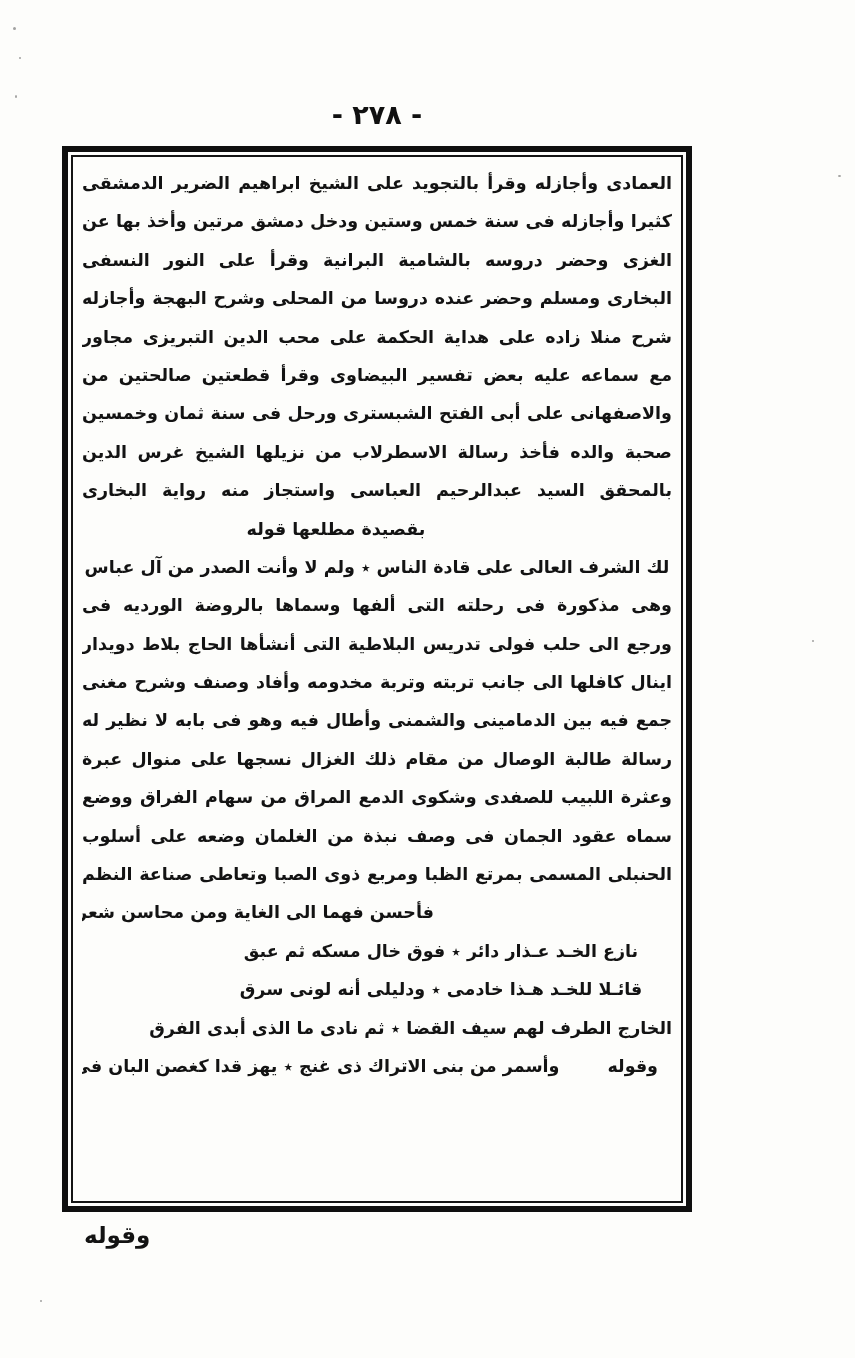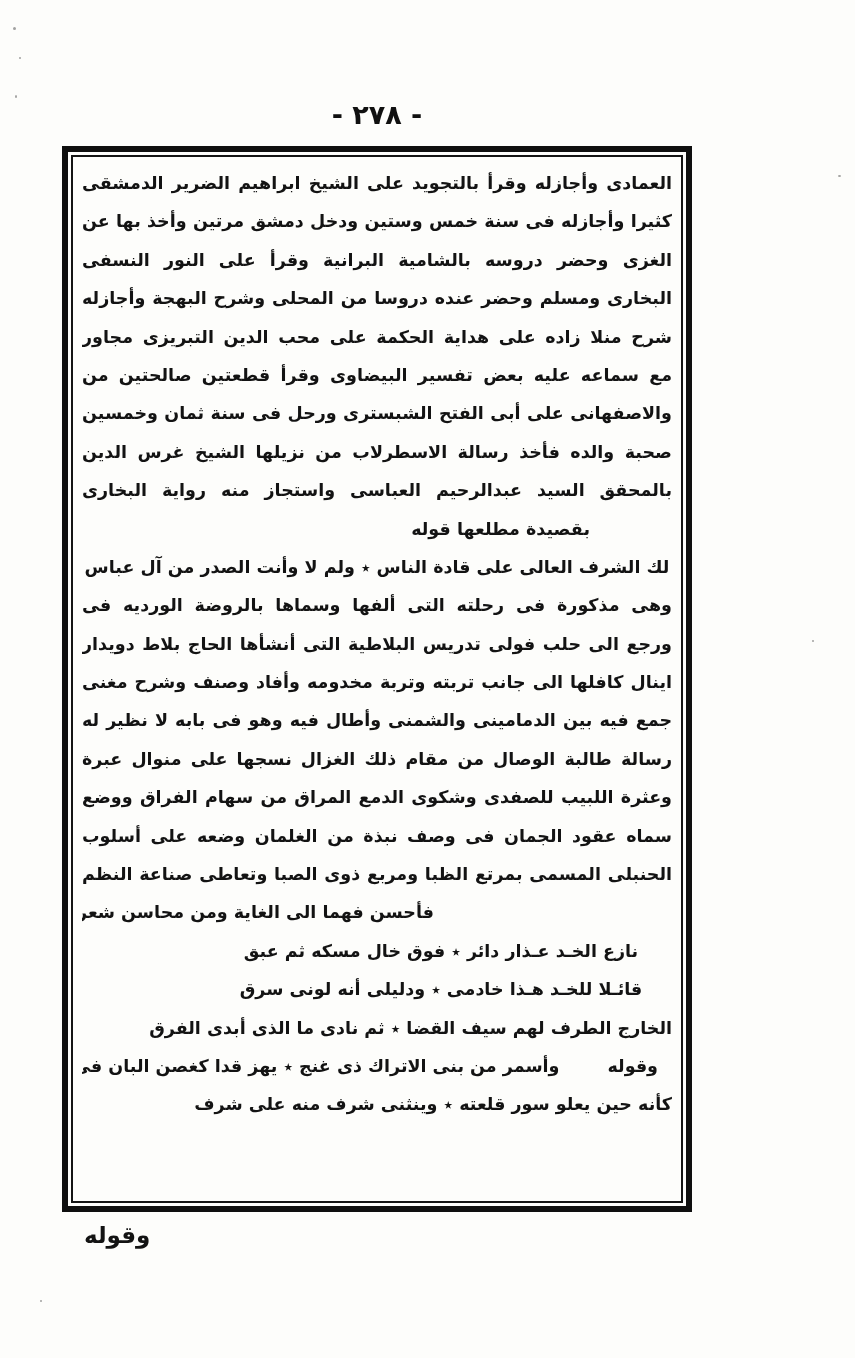--- a/index.html
+++ b/index.html
@@ -29,21 +29,21 @@
   }
   .text-area{direction:rtl;}
 
   .line{
     height:38.4px;line-height:38.4px;
     font-size:17.5px;font-weight:bold;
     white-space:nowrap;overflow:hidden;
     color:#131313;
   }
   .l-prose{white-space:normal;text-align:justify;text-align-last:justify;text-justify:inter-word;}
-  .l-short-right{text-align:right;padding-right:82px;}
+  .l-short-right{text-align:center;padding-right:82px;}
   .l-short-left{text-align:right;padding-right:238px;}
   .l-verse-wide{text-align:center;}
   .l-verse{text-align:center;padding-left:128px;}
   .l-verse-lead{display:flex;align-items:center;gap:48px;padding-right:14px;}
   .l-verse-lead .lead{flex:0 0 auto;}
 
   .catchword{
     position:absolute;left:84px;top:1222px;
     direction:rtl;font-size:23px;font-weight:bold;color:#131313;
   }
@@ -86,21 +86,20 @@
         <div class="line l-prose">سماه عقود الجمان فى وصف نبذة من الغلمان وضعه على أسلوب كتاب شيخه ابن</div>
         <div class="line l-prose">الحنبلى المسمى بمرتع الظبا ومربع ذوى الصبا وتعاطى صناعة النظم والنثر</div>
         <div class="line l-short-left">فأحسن فهما الى الغاية ومن محاسن شعره قوله</div>
         <div class="line l-verse">نازع الخـد عـذار دائر ٭ فوق خال مسكه ثم عبق</div>
         <div class="line l-verse">قائـلا للخـد هـذا خادمى ٭ ودليلى أنه لونى سرق</div>
         <div class="line l-verse">الخارج الطرف لهم سيف القضا ٭ ثم نادى ما الذى أبدى الفرق</div>
         <div class="line l-verse-lead">
           <span class="lead">وقوله</span>
           <span>وأسمر من بنى الاتراك ذى غنج ٭ يهز قدا كغصن البان فى هيف</span>
         </div>
-        <div class="line l-verse">كأنه حين يعلو سور قلعته ٭ وينثنى شرف منه على شرف</div>
 
       </div>
     </div>
   </div>
 
   <div class="catchword">وقوله</div>
 
 </div>
 
 </body></html>

